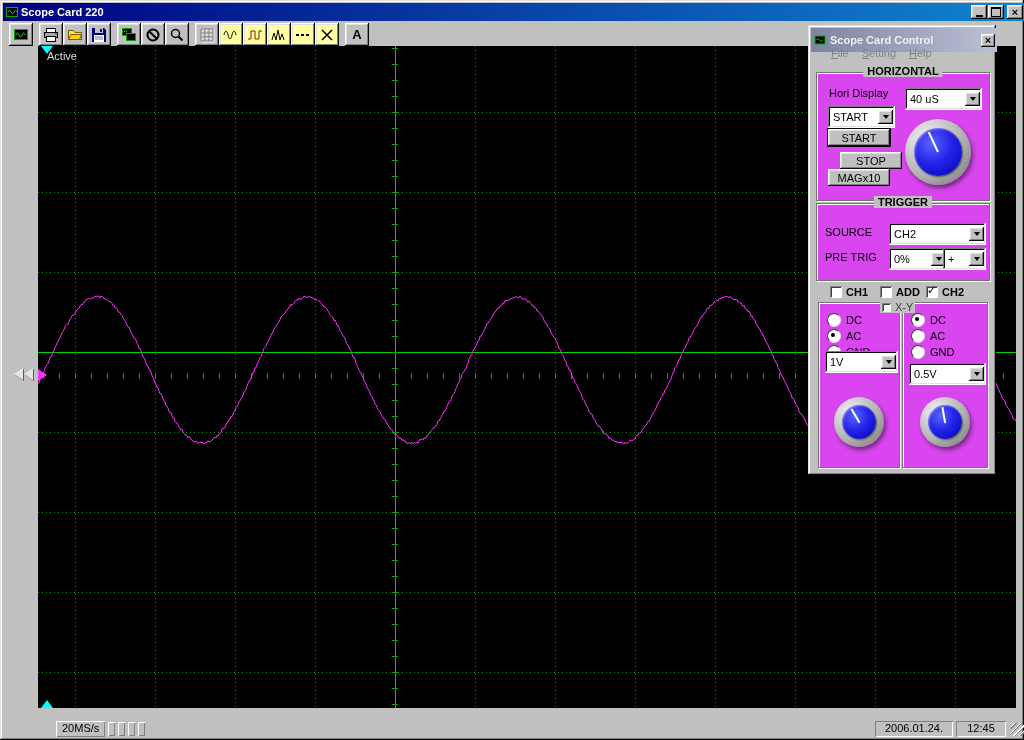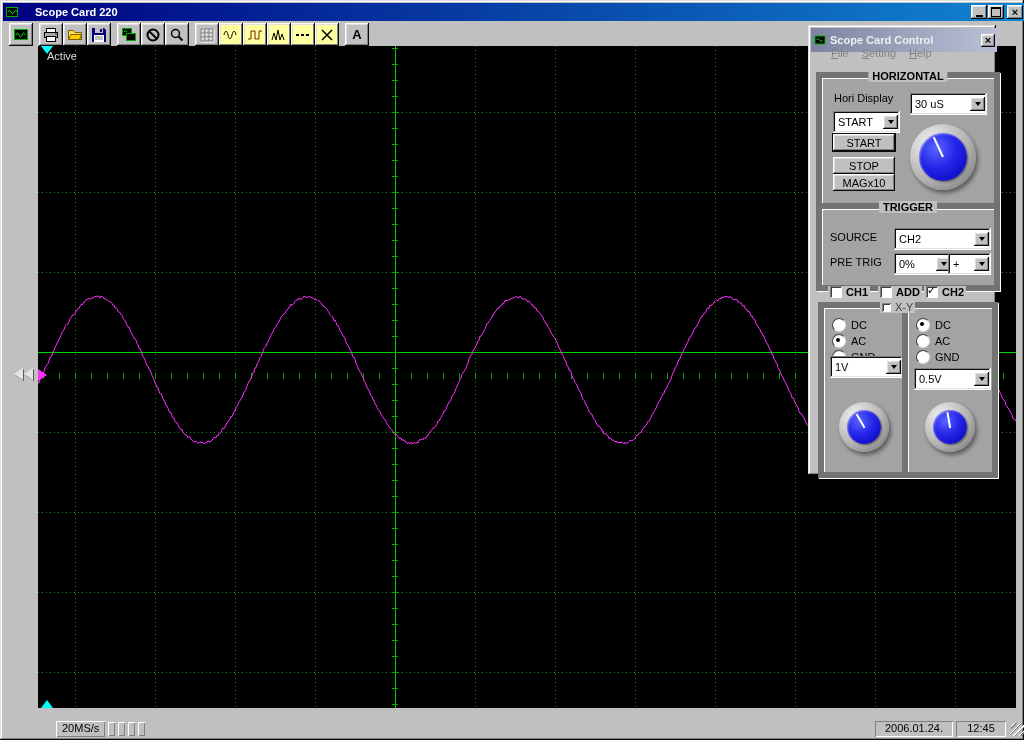--- a/index.html
+++ b/index.html
@@ -10,21 +10,21 @@
   button{font-family:inherit;font-size:11px;color:#000;cursor:default}
   
   .win-frame{background:#c0c0c0;
     box-shadow: inset -1px -1px 0 #0a0a0a, inset 1px 1px 0 #dfdfdf, inset -2px -2px 0 #808080, inset 2px 2px 0 #fff}
   .btn{background:#c0c0c0;border:none;padding:0;
     box-shadow: inset -1px -1px 0 #0a0a0a, inset 1px 1px 0 #fff, inset -2px -2px 0 #808080, inset 2px 2px 0 #dfdfdf}
   .btn.default{box-shadow: 0 0 0 1px #0a0a0a, inset -1px -1px 0 #0a0a0a, inset 1px 1px 0 #fff, inset -2px -2px 0 #808080, inset 2px 2px 0 #dfdfdf}
   .field{background:#fff;
     box-shadow: inset -1px -1px 0 #fff, inset 1px 1px 0 #808080, inset -2px -2px 0 #dfdfdf, inset 2px 2px 0 #0a0a0a}
   
-  .tb-main{display:flex;align-items:center;gap:16px;padding:0 2px;
+  .tb-main{display:flex;align-items:center;gap:2px;padding:0 2px;
     background:linear-gradient(90deg,#000080,#1084d0);color:#fff;font-weight:bold}
   .tb-ctrl{display:flex;align-items:center;gap:3px;padding:0 2px;
     background:linear-gradient(90deg,#7d84a2,#bac0d4);color:#efefef;font-weight:bold}
   .t-icon{display:inline-flex;width:14px;height:14px;align-items:center;justify-content:center}
   .t-text{white-space:nowrap;overflow:hidden}
   .t-btns{margin-left:auto;display:flex;gap:1px;align-items:center}
   .cap-btn{width:16px;height:14px;display:inline-flex;align-items:center;justify-content:center;
     font-size:11px;font-weight:bold;line-height:1}
   .cap-btn.close-gap{margin-left:2px}
   .cap-btn.sm{width:14px;height:13px}
@@ -57,21 +57,21 @@
   .sb-sunken{height:16px;line-height:15px;padding:0 5px;text-align:center;
     box-shadow:inset 1px 1px 0 #808080, inset -1px -1px 0 #fff}
   .sb-seg{width:7px;height:14px;background:#c0c0c0;
     box-shadow:inset 1px 1px 0 #fff, inset -1px -1px 0 #808080}
   .sb-grip{width:13px;height:13px;margin-left:2px;
     background:repeating-linear-gradient(-45deg, transparent 0 2px, #808080 2px 3px, #fff 3px 4px)}
   
   .menubar{display:flex;align-items:center;color:#828282;padding-left:14px}
   .menu-item{display:inline-block;padding:1px 7px 1px 6px}
   .menu-item::first-letter{text-decoration:underline}
-  .groupbox{border:6px solid #737373;box-shadow:inset 1px 1px 0 #fff, 1px 1px 0 #fff;background:#a3a3a3}
+  .groupbox{border:1px solid #737373;box-shadow:inset 1px 1px 0 #fff, 1px 1px 0 #fff;background:#d946ef}
   .gb-title{position:absolute;top:-8px;left:50%;transform:translateX(-50%);
     background:#c0c0c0;padding:0 4px;font-weight:bold;white-space:nowrap}
   .lbl{position:absolute;white-space:nowrap}
   .combo{position:absolute;height:18px;display:flex;align-items:center;padding:2px 2px 2px 5px}
   .combo-val{flex:1;white-space:nowrap;overflow:hidden}
   .combo-arrow{width:15px;height:14px;flex:none;display:inline-flex;align-items:center;justify-content:center}
   .tri-down{width:0;height:0;border-left:3px solid transparent;border-right:3px solid transparent;border-top:4px solid #000}
   .pbtn{position:absolute;width:62px;height:17px;display:flex;align-items:center;justify-content:center}
   .cbrow{position:absolute;display:flex;align-items:center;gap:4px;background:#c0c0c0;padding:0 2px;z-index:2;white-space:nowrap}
   .cb{position:relative;width:12px;height:12px;background:#fff;flex:none;
@@ -408,33 +408,33 @@
   <div class="abs menubar" style="left:3px;top:19px;width:182px;height:17px">
     <span class="menu-item">File</span>
     <span class="menu-item">Setting</span>
     <span class="menu-item">Help</span>
   </div>
 
   <div class="abs groupbox" style="left:8px;top:47px;width:172px;height:127px">
     <span class="gb-title">HORIZONTAL</span>
     <span class="lbl" style="left:12px;top:14px">Hori Display</span>
     <div class="combo field" style="left:88px;top:15px;width:70px">
-      <span class="combo-val">30 uS</span>
+      <span class="combo-val">40 uS</span>
       <span class="btn combo-arrow">
           <i class="tri-down"></i>
         </span>
     </div>
     <div class="combo field" style="left:11px;top:33px;width:60px">
       <span class="combo-val">START</span>
       <span class="btn combo-arrow">
           <i class="tri-down"></i>
         </span>
     </div>
     <button class="btn pbtn default" style="left:11px;top:56px">START</button>
-    <button class="btn pbtn" style="left:11px;top:79px">STOP</button>
+    <button class="btn pbtn" style="left:23px;top:79px">STOP</button>
     <button class="btn pbtn" style="left:11px;top:96px">MAGx10</button>
     <div class="knob" style="left:88px;top:46px;width:66px;height:66px">
       <div class="knob-face" style="width:48px;height:48px">
         <div class="knob-rot" style="transform:rotate(-25deg)">
             <i class="knob-ptr"></i>
           </div>
       </div>
     </div>
   </div>
 

